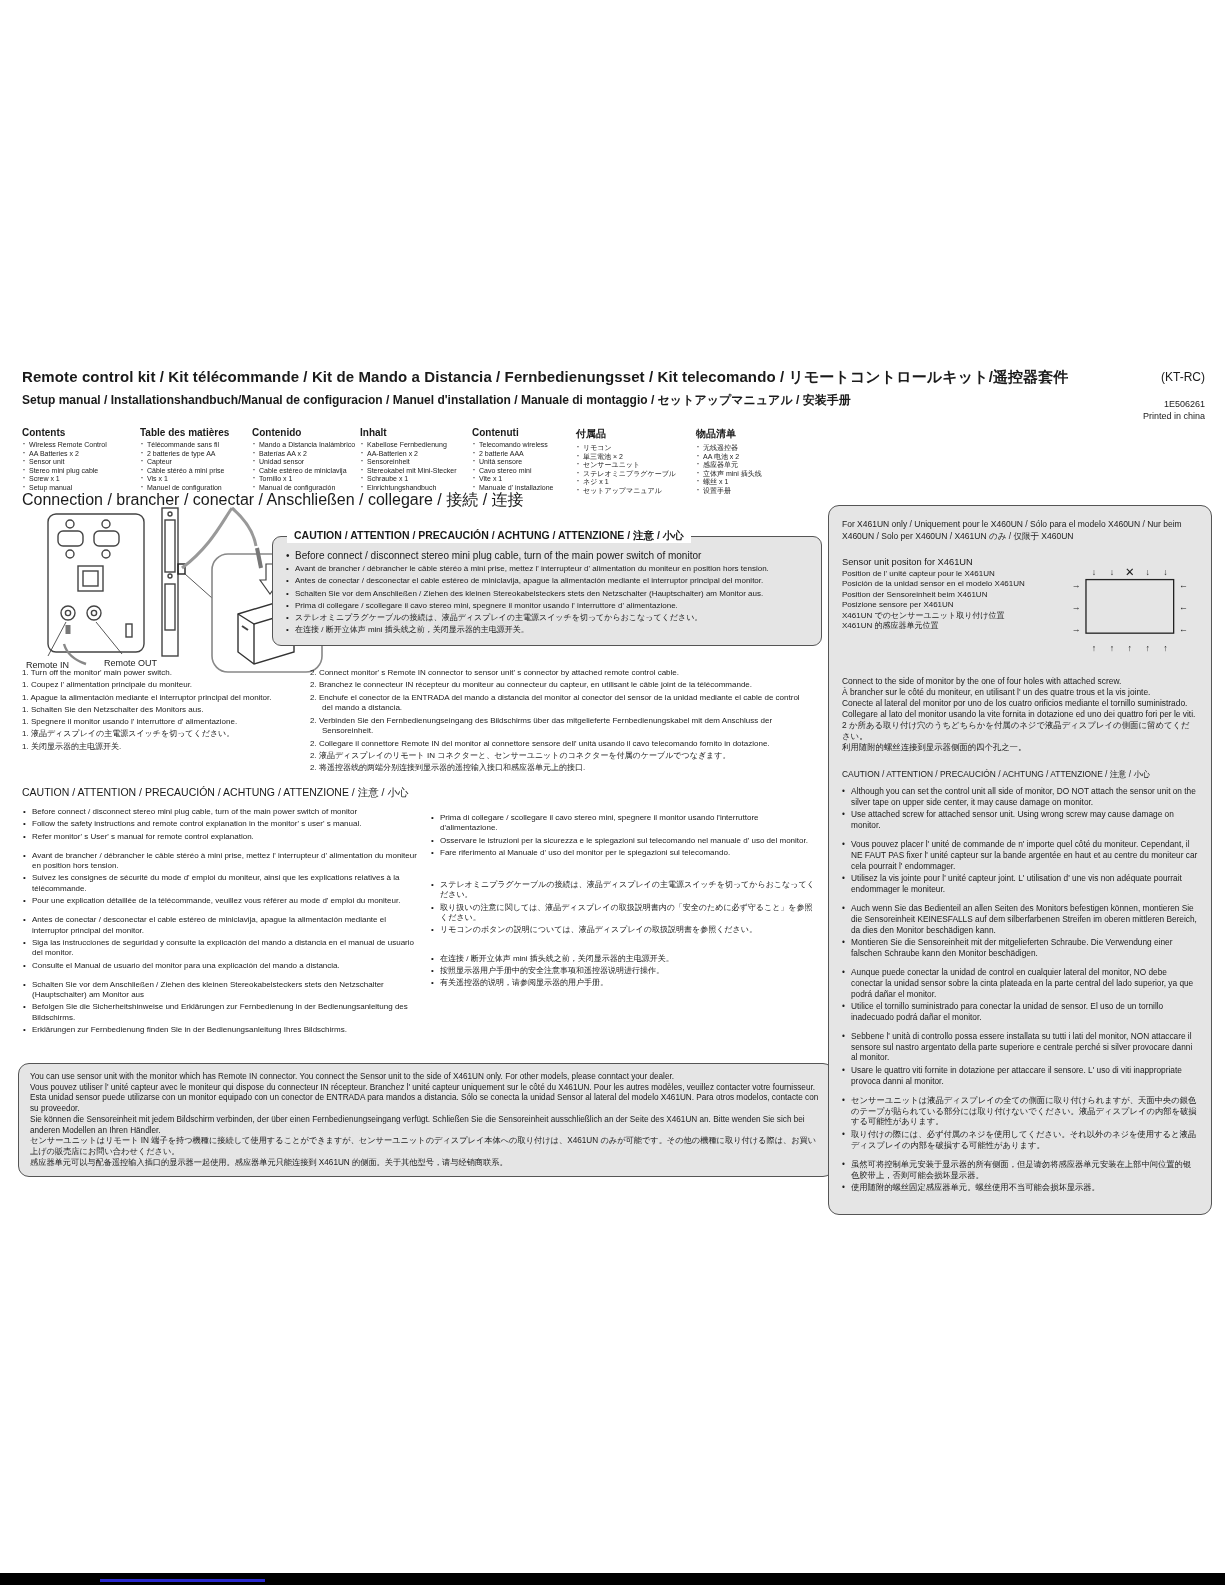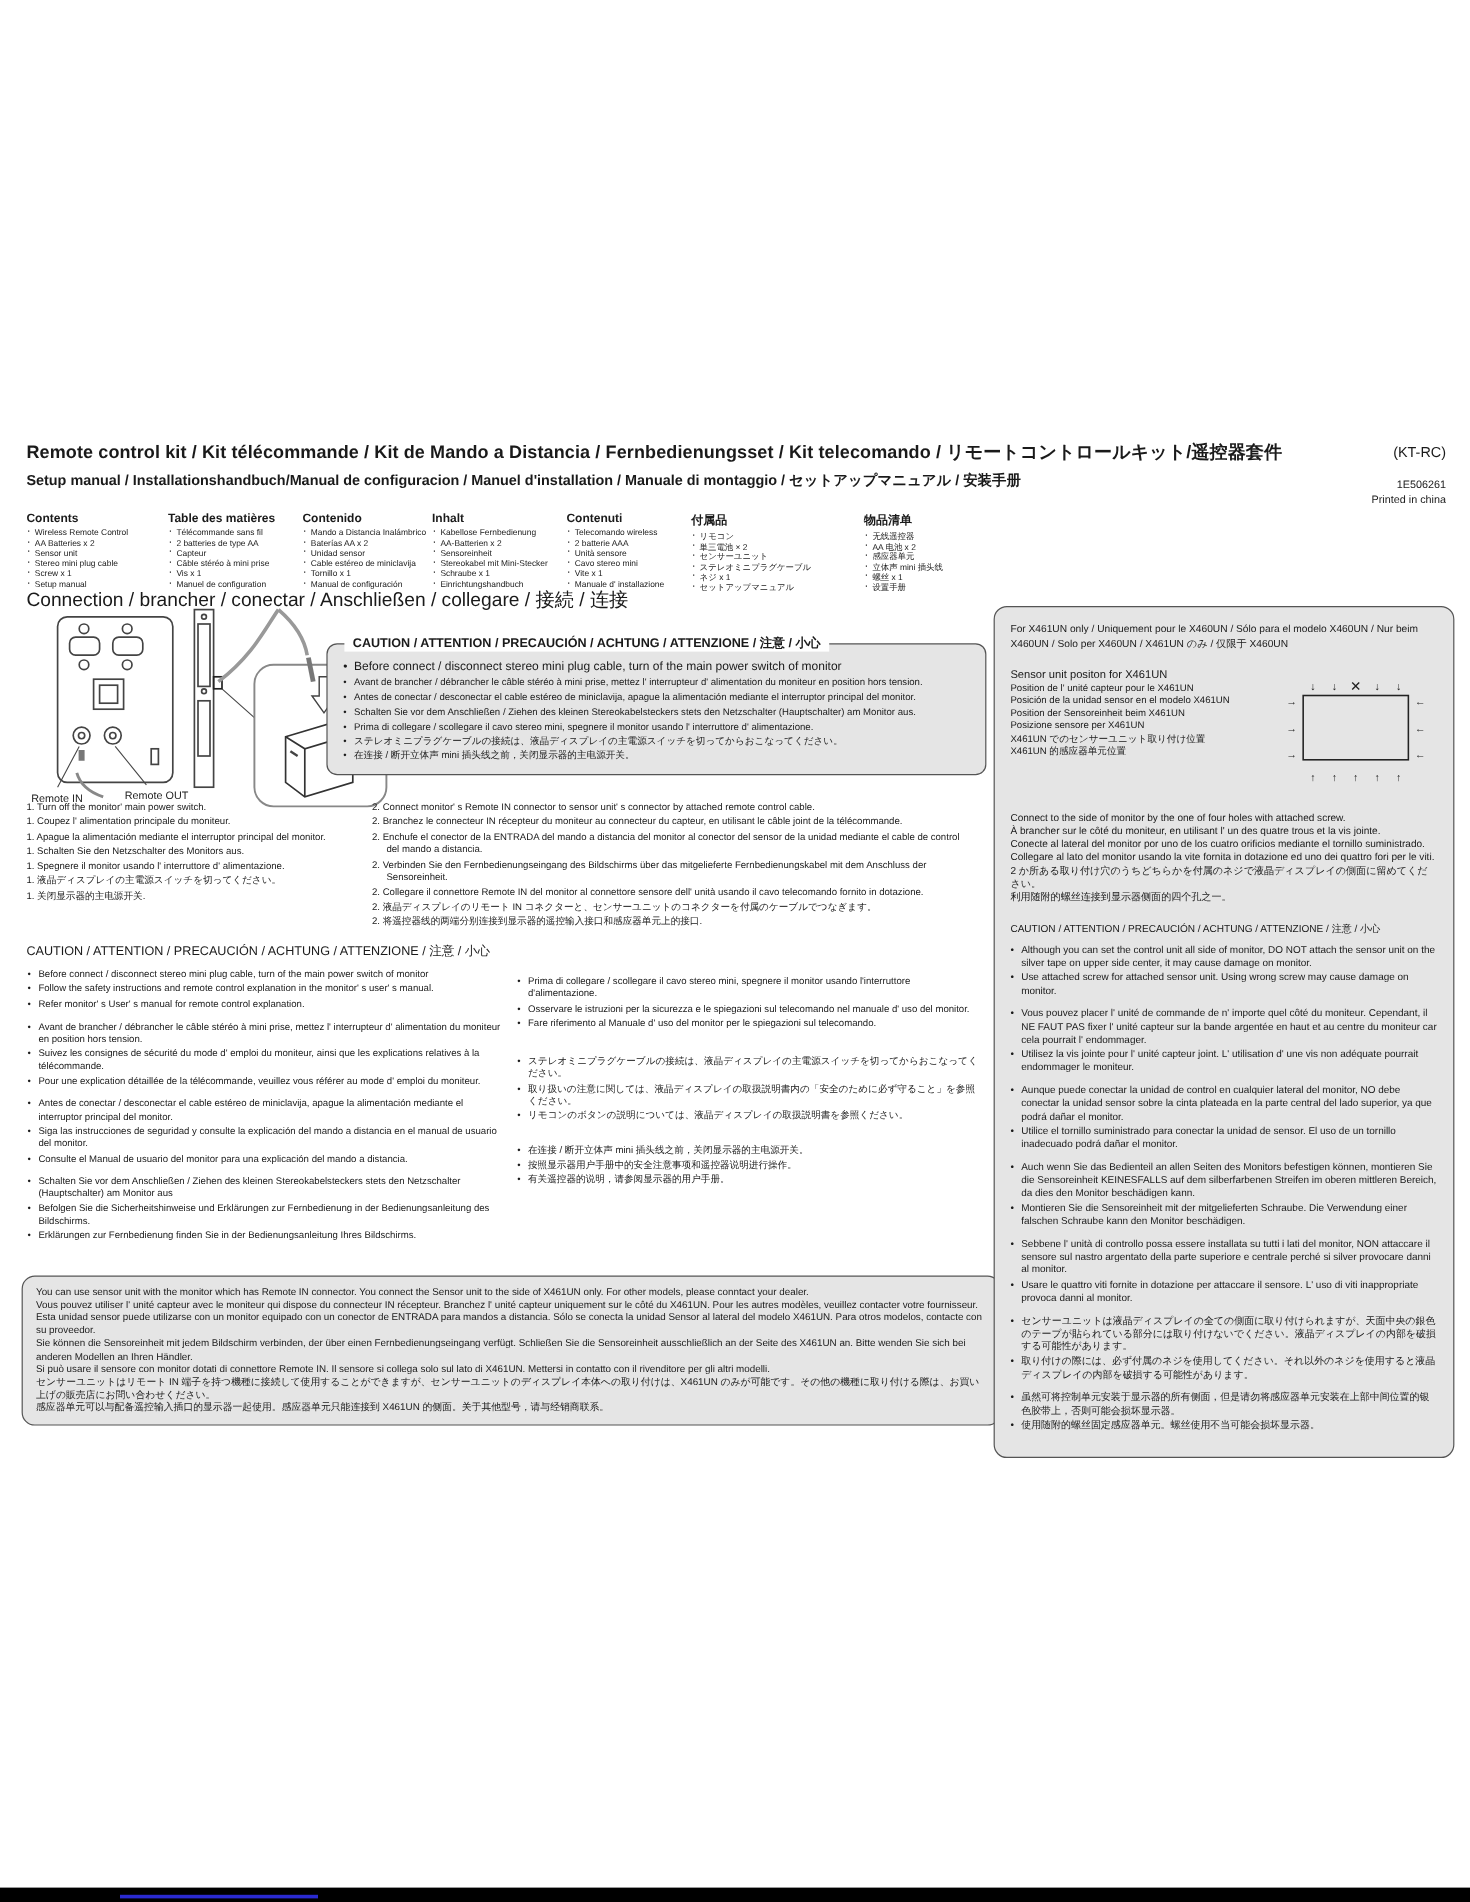--- a/index.html
+++ b/index.html
@@ -116,21 +116,21 @@
       <div class="hdr">付属品</div>
       <div>
           <div class="citem">リモコン</div>
           <div class="citem">単三電池 × 2</div>
           <div class="citem">センサーユニット</div>
           <div class="citem">ステレオミニプラグケーブル</div>
           <div class="citem">ネジ x 1</div>
           <div class="citem">セットアップマニュアル</div>
         </div>
     </div>
-    <div class="ccol" style="width:96px;margin-left:24px;">
+    <div class="ccol" style="width:96px;">
       <div class="hdr">物品清单</div>
       <div>
           <div class="citem">无线遥控器</div>
           <div class="citem">AA 电池 x 2</div>
           <div class="citem">感应器单元</div>
           <div class="citem">立体声 mini 插头线</div>
           <div class="citem">螺丝 x 1</div>
           <div class="citem">设置手册</div>
         </div>
     </div>
@@ -270,21 +270,20 @@
         <div class="bullet">有关遥控器的说明，请参阅显示器的用户手册。</div>
       </div>
   </div>
 
   <div class="abs lbox" style="left:18px;top:1063px;width:792px;padding:8px 11px;border-radius:11px;">
     <div>
         <div class="note">You can use sensor unit with the monitor which has Remote IN connector. You connect the Sensor unit to the side of X461UN only.  For other models, please conntact your dealer.</div>
         <div class="note">Vous pouvez utiliser l' unité capteur avec le moniteur qui dispose du connecteur IN récepteur. Branchez l' unité capteur uniquement sur le côté du X461UN. Pour les autres modèles, veuillez contacter votre fournisseur.</div>
         <div class="note">Esta unidad sensor puede utilizarse con un monitor equipado con un conector de ENTRADA para mandos a distancia. Sólo se conecta la unidad Sensor al lateral del modelo X461UN. Para otros modelos, contacte con su proveedor.</div>
         <div class="note">Sie können die Sensoreinheit mit jedem Bildschirm verbinden, der über einen Fernbedienungseingang verfügt. Schließen Sie die Sensoreinheit ausschließlich an der Seite des X461UN an. Bitte wenden Sie sich bei anderen Modellen an Ihren Händler.</div>
-        <div class="note">Si può usare il sensore con monitor dotati di connettore Remote IN. Il sensore si collega solo sul lato di X461UN. Mettersi in contatto con il rivenditore per gli altri modelli.</div>
         <div class="note">センサーユニットはリモート IN 端子を持つ機種に接続して使用することができますが、センサーユニットのディスプレイ本体への取り付けは、X461UN のみが可能です。その他の機種に取り付ける際は、お買い上げの販売店にお問い合わせください。</div>
         <div class="note">感应器单元可以与配备遥控输入插口的显示器一起使用。感应器单元只能连接到 X461UN 的侧面。关于其他型号，请与经销商联系。</div>
       </div>
   </div>
 
   <div class="abs lbox" style="left:828px;top:505px;width:356px;height:684px;padding:12px 13px;border-radius:11px;">
     <div class="rp-head">For X461UN only / Uniquement pour le X460UN / Sólo para el modelo X460UN / Nur beim X460UN / Solo per X460UN  / X461UN のみ / 仅限于 X460UN</div>
 
     <div style="display:flex;margin-top:14px;">
       <div style="width:218px;">
@@ -337,26 +336,26 @@
     <div style="margin-top:6px;">
       <div class="group">
           <div class="rp-bullet">Although you can set the control unit all side of monitor, DO NOT attach the sensor unit on the silver tape on upper side center, it may cause damage on monitor.</div>
           <div class="rp-bullet">Use attached screw for attached sensor unit. Using wrong screw may cause damage on monitor.</div>
         </div>
       <div class="group">
           <div class="rp-bullet">Vous pouvez placer l' unité de commande de n' importe quel côté du moniteur. Cependant, il NE FAUT PAS fixer l' unité capteur sur la bande argentée en haut et au centre du moniteur car cela pourrait l' endommager.</div>
           <div class="rp-bullet">Utilisez la vis jointe pour l' unité capteur joint. L' utilisation d' une vis non adéquate pourrait endommager le moniteur.</div>
         </div>
       <div class="group">
+          <div class="rp-bullet">Auch wenn Sie das Bedienteil an allen Seiten des Monitors befestigen können, montieren Sie die Sensoreinheit KEINESFALLS auf dem silberfarbenen Streifen im oberen mittleren Bereich, da dies den Monitor beschädigen kann.</div>
+          <div class="rp-bullet">Montieren Sie die Sensoreinheit mit der mitgelieferten Schraube. Die Verwendung einer falschen Schraube kann den Monitor beschädigen.</div>
+        </div>
+      <div class="group">
           <div class="rp-bullet">Aunque puede conectar la unidad de control en cualquier lateral del monitor, NO debe conectar la unidad sensor sobre la cinta plateada en la parte central del lado superior, ya que podrá dañar el monitor.</div>
           <div class="rp-bullet">Utilice el tornillo suministrado para conectar la unidad de sensor. El uso de un tornillo inadecuado podrá dañar el monitor.</div>
-        </div>
-      <div class="group">
-          <div class="rp-bullet">Auch wenn Sie das Bedienteil an allen Seiten des Monitors befestigen können, montieren Sie die Sensoreinheit KEINESFALLS auf dem silberfarbenen Streifen im oberen mittleren Bereich, da dies den Monitor beschädigen kann.</div>
-          <div class="rp-bullet">Montieren Sie die Sensoreinheit mit der mitgelieferten Schraube. Die Verwendung einer falschen Schraube kann den Monitor beschädigen.</div>
         </div>
       <div class="group">
           <div class="rp-bullet">Sebbene l' unità di controllo possa essere installata su tutti i lati del monitor, NON attaccare il sensore sul nastro argentato della parte superiore e centrale perché si silver provocare danni al monitor.</div>
           <div class="rp-bullet">Usare le quattro viti fornite in dotazione per attaccare il sensore. L' uso di viti inappropriate provoca danni al monitor.</div>
         </div>
       <div class="group">
           <div class="rp-bullet">センサーユニットは液晶ディスプレイの全ての側面に取り付けられますが、天面中央の銀色のテープが貼られている部分には取り付けないでください。液晶ディスプレイの内部を破損する可能性があります。</div>
           <div class="rp-bullet">取り付けの際には、必ず付属のネジを使用してください。それ以外のネジを使用すると液晶ディスプレイの内部を破損する可能性があります。</div>
         </div>
       <div class="group" style="margin-bottom:0;">

